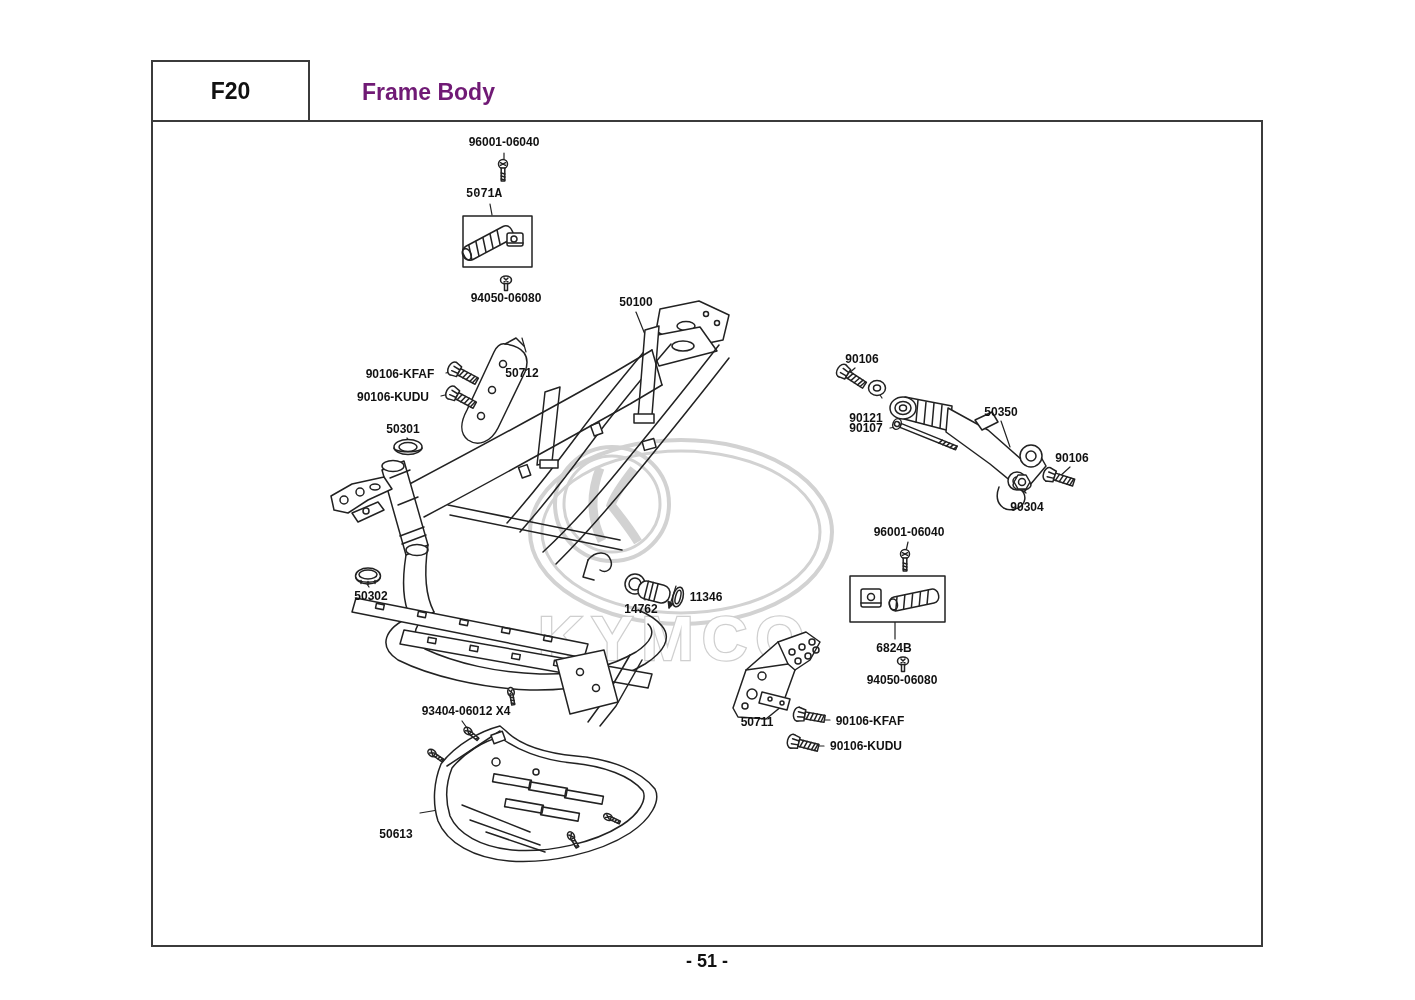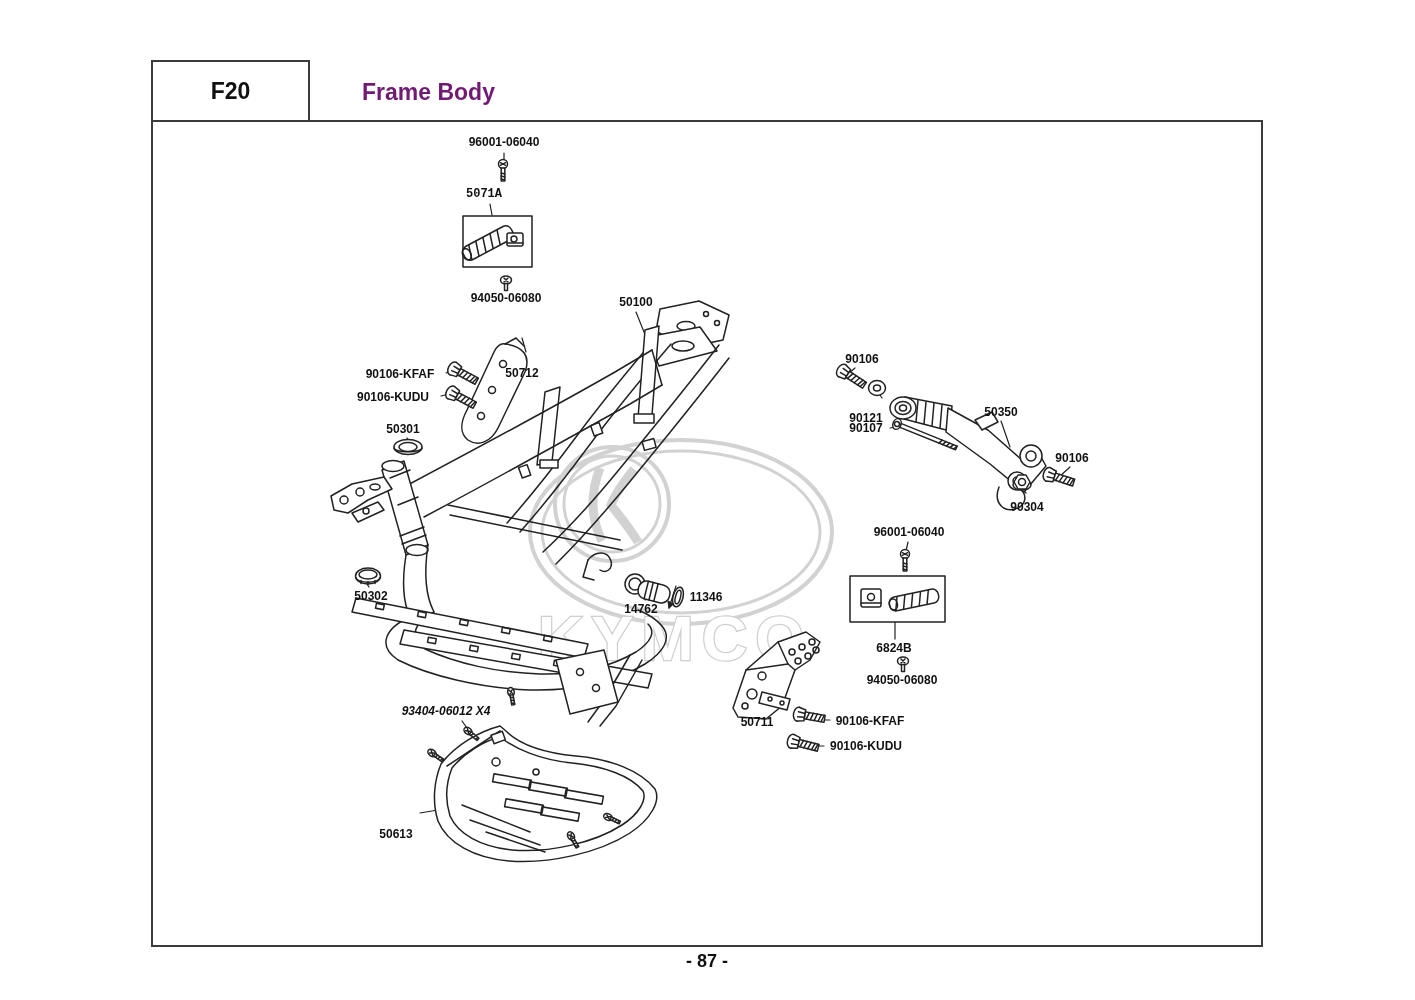--- a/index.html
+++ b/index.html
@@ -349,18 +349,18 @@
       <div class="callout" style="left: 1027px; top: 501px; margin-top: 6px;">90304</div>
       <div class="callout" style="left: 909px; top: 532px;">96001-06040</div>
       <div class="callout" style="left: 894px; top: 648px;">6824B</div>
       <div class="callout" style="left: 902px; top: 680px;">94050-06080</div>
       <div class="callout" style="left: 371px; top: 596px;">50302</div>
       <div class="callout" style="left: 641px; top: 609px;">14762</div>
       <div class="callout" style="left: 706px; top: 597px;">11346</div>
       <div class="callout" style="left: 757px; top: 722px;">50711</div>
       <div class="callout" style="left: 870px; top: 721px;">90106-KFAF</div>
       <div class="callout" style="left: 866px; top: 746px;">90106-KUDU</div>
-      <div class="callout" style="left: 446px; top: 711px; font-style: italic;">93404-06012 X4</div>
+      <div class="callout" style="left: 466px; top: 711px;">93404-06012 X4</div>
       <div class="callout" style="left: 396px; top: 813px; margin-top: 21px;">50613</div>
     </div>
 
-  <div class="page-number">- 87 -</div>
+  <div class="page-number">- 51 -</div>
 </div>
 
 </body></html>

